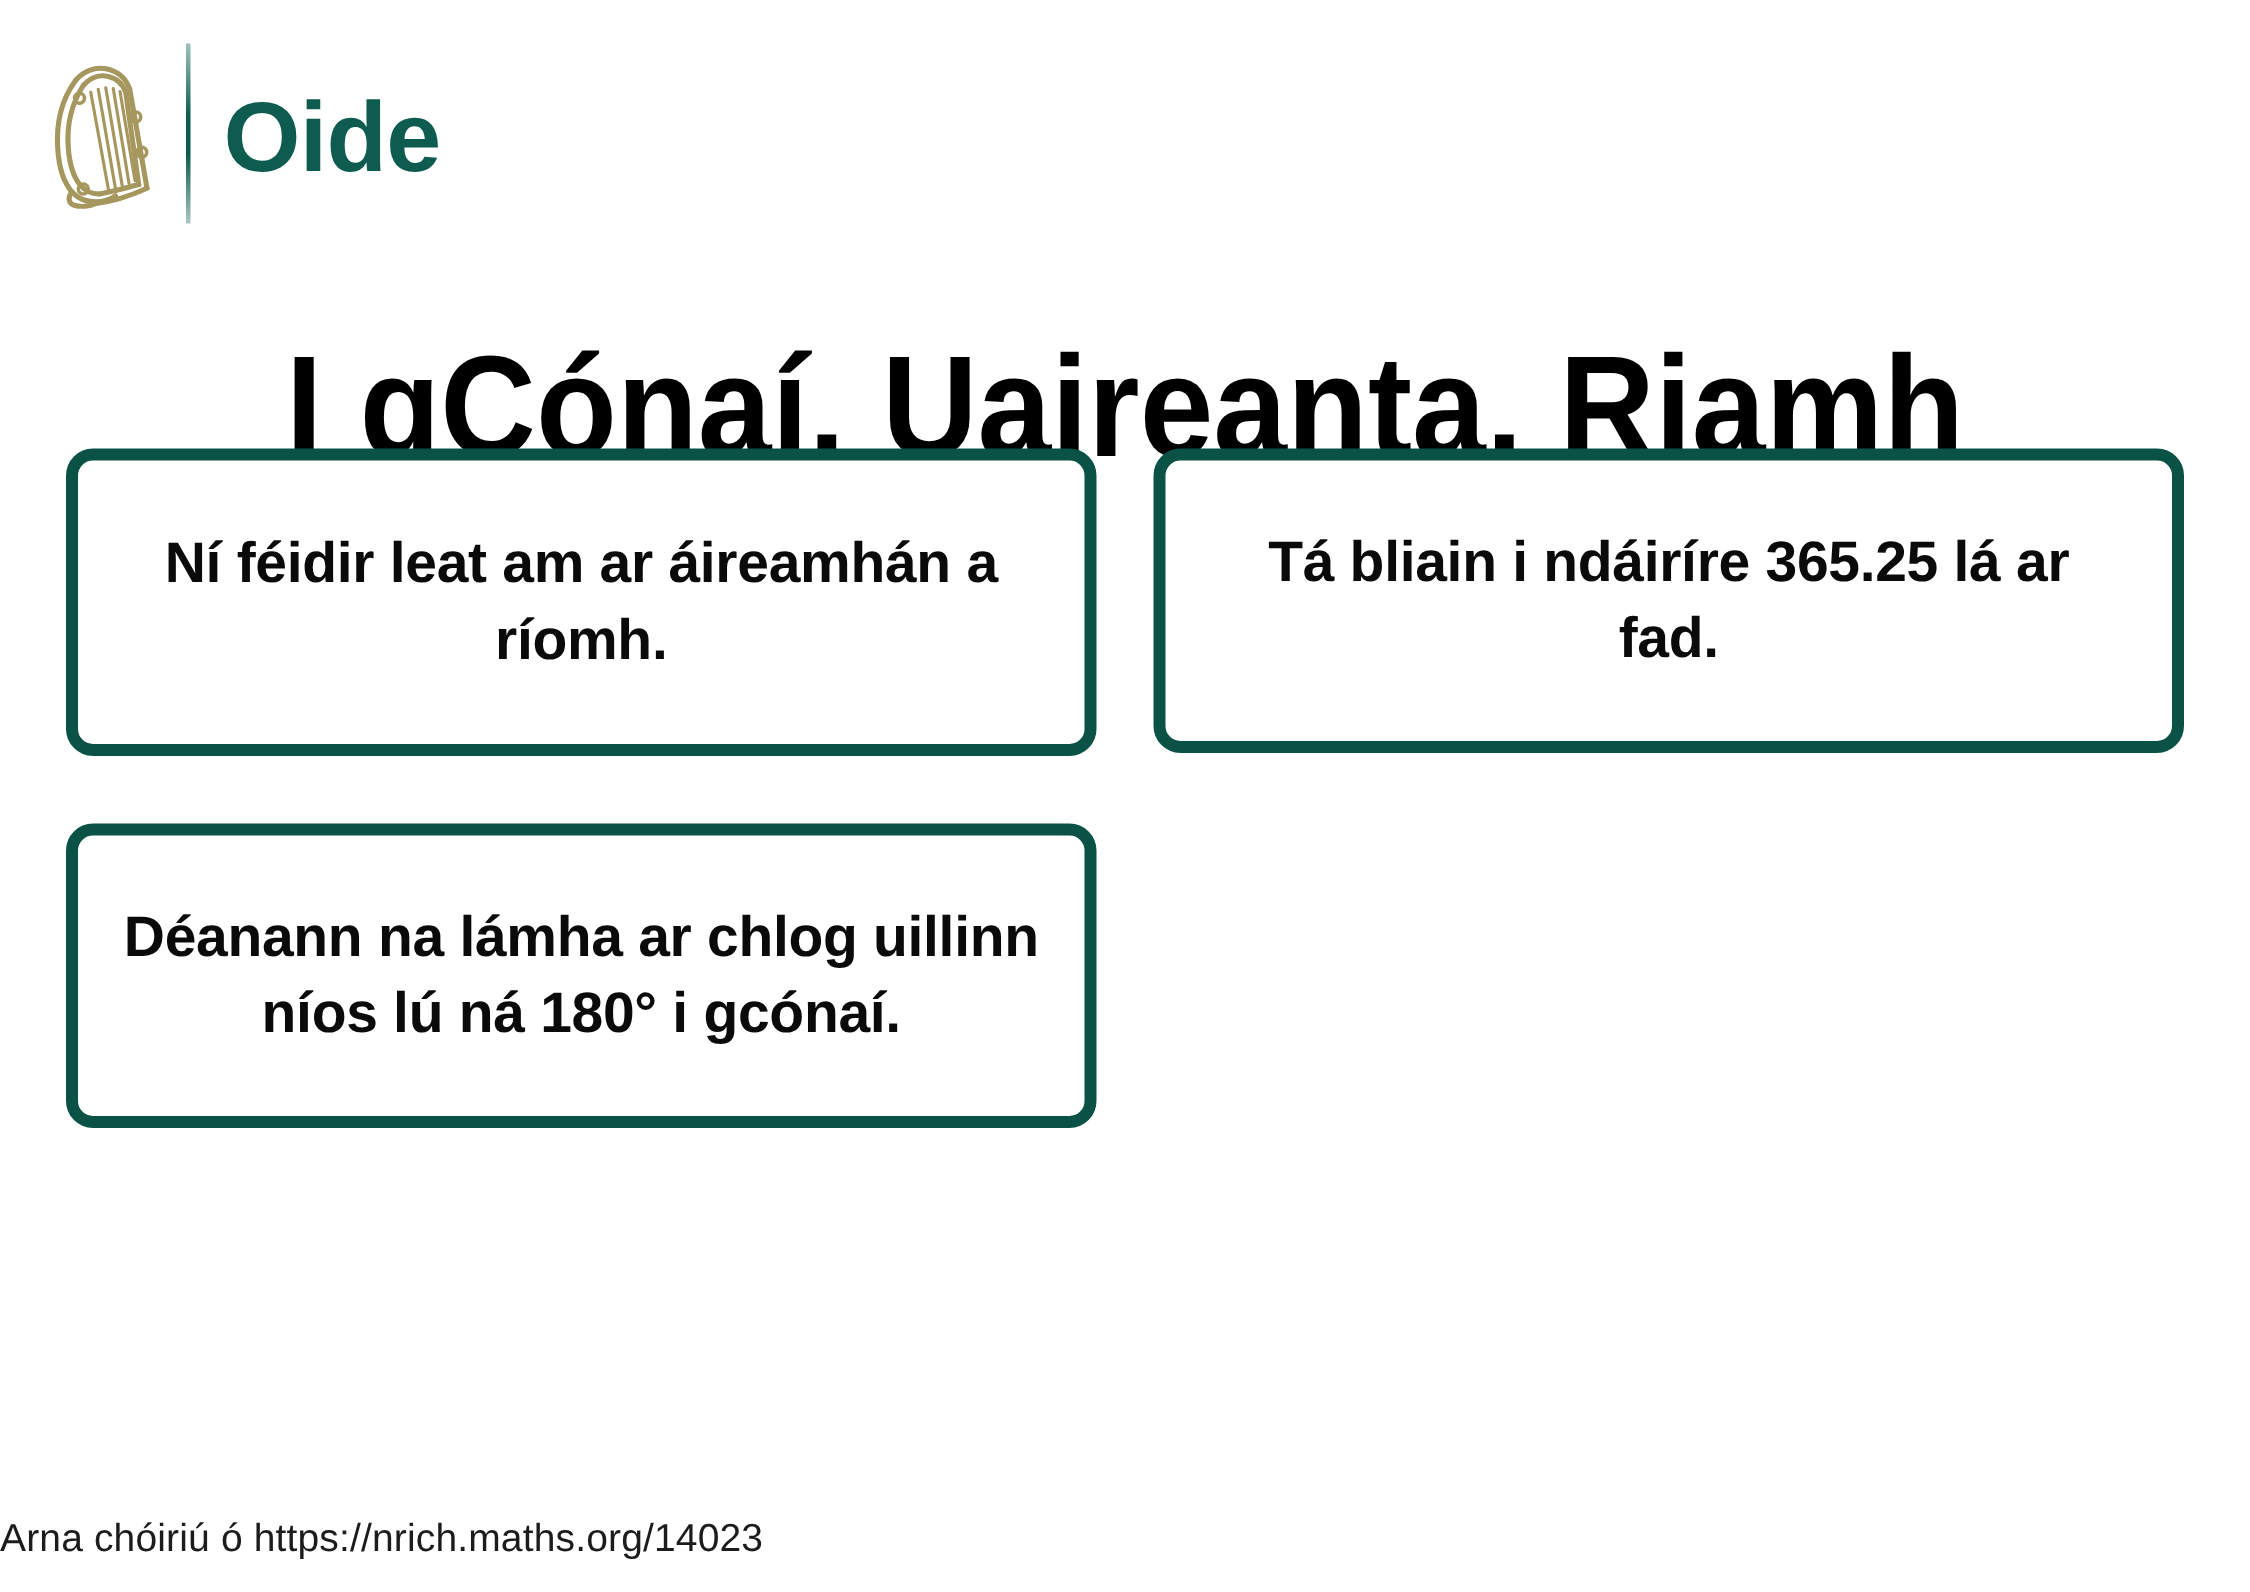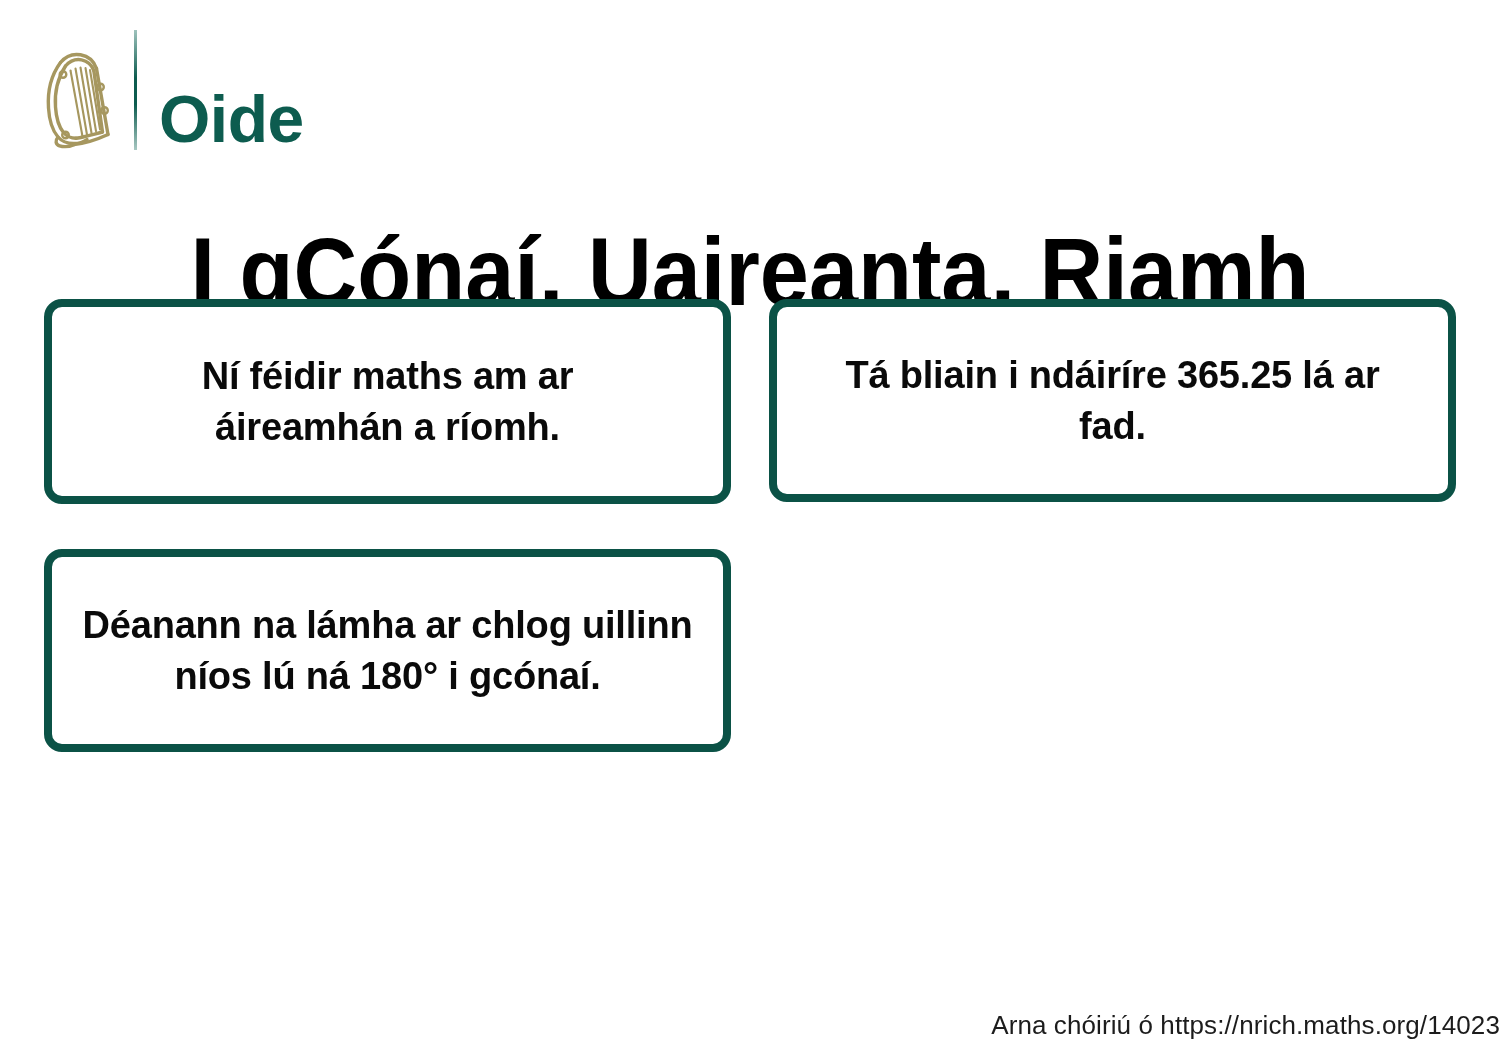--- a/index.html
+++ b/index.html
@@ -13,24 +13,24 @@
     height: 1061px;
     position: relative;
     overflow: hidden;
     font-family: "Liberation Sans", "DejaVu Sans", sans-serif;
     -webkit-font-smoothing: antialiased;
   }
 
   
   .brand {
     position: absolute;
-    left: 38px;
+    left: 28px;
     top: 28px;
     display: flex;
-    align-items: flex-end;
+    align-items: center;
     height: 122px;
   }
   .brand-harp {
     width: 80px;
     height: 104px;
     display: block;
     flex: 0 0 auto;
   }
   .brand-divider {
     width: 3px;
@@ -105,21 +105,21 @@
     max-width: 560px;
   }
   .card.wide .card-text { max-width: 620px; }
 
   
   .footer-credit {
     position: absolute;
     left: 0;
     right: 0;
     top: 1010px;
-    text-align: right;
+    text-align: left;
     font-family: "Liberation Sans", "DejaVu Sans", sans-serif;
     font-size: 26px;
     font-weight: normal;
     color: #1c1c1c;
     letter-spacing: 0.1px;
   }
 </style>
 </head>
 <body>
 
@@ -167,21 +167,21 @@
   <span class="brand-divider"></span>
 
   <span class="brand-word">Oide</span>
 </div>
 
 <h1 class="page-title">I gCónaí, Uaireanta, Riamh</h1>
 
 <div class="card-grid">
 
   <div class="card row1">
-    <span class="card-text">Ní féidir maths am ar áireamhán a ríomh.</span>
+    <span class="card-text">Ní féidir leat am ar áireamhán a ríomh.</span>
   </div>
 
 
 
   <div class="card row2">
     <span class="card-text">Tá bliain i ndáiríre 365.25 lá ar fad.</span>
   </div>
 
   <div class="card row3 wide">
     <span class="card-text">Déanann na lámha ar chlog uillinn níos lú ná 180° i gcónaí.</span>

